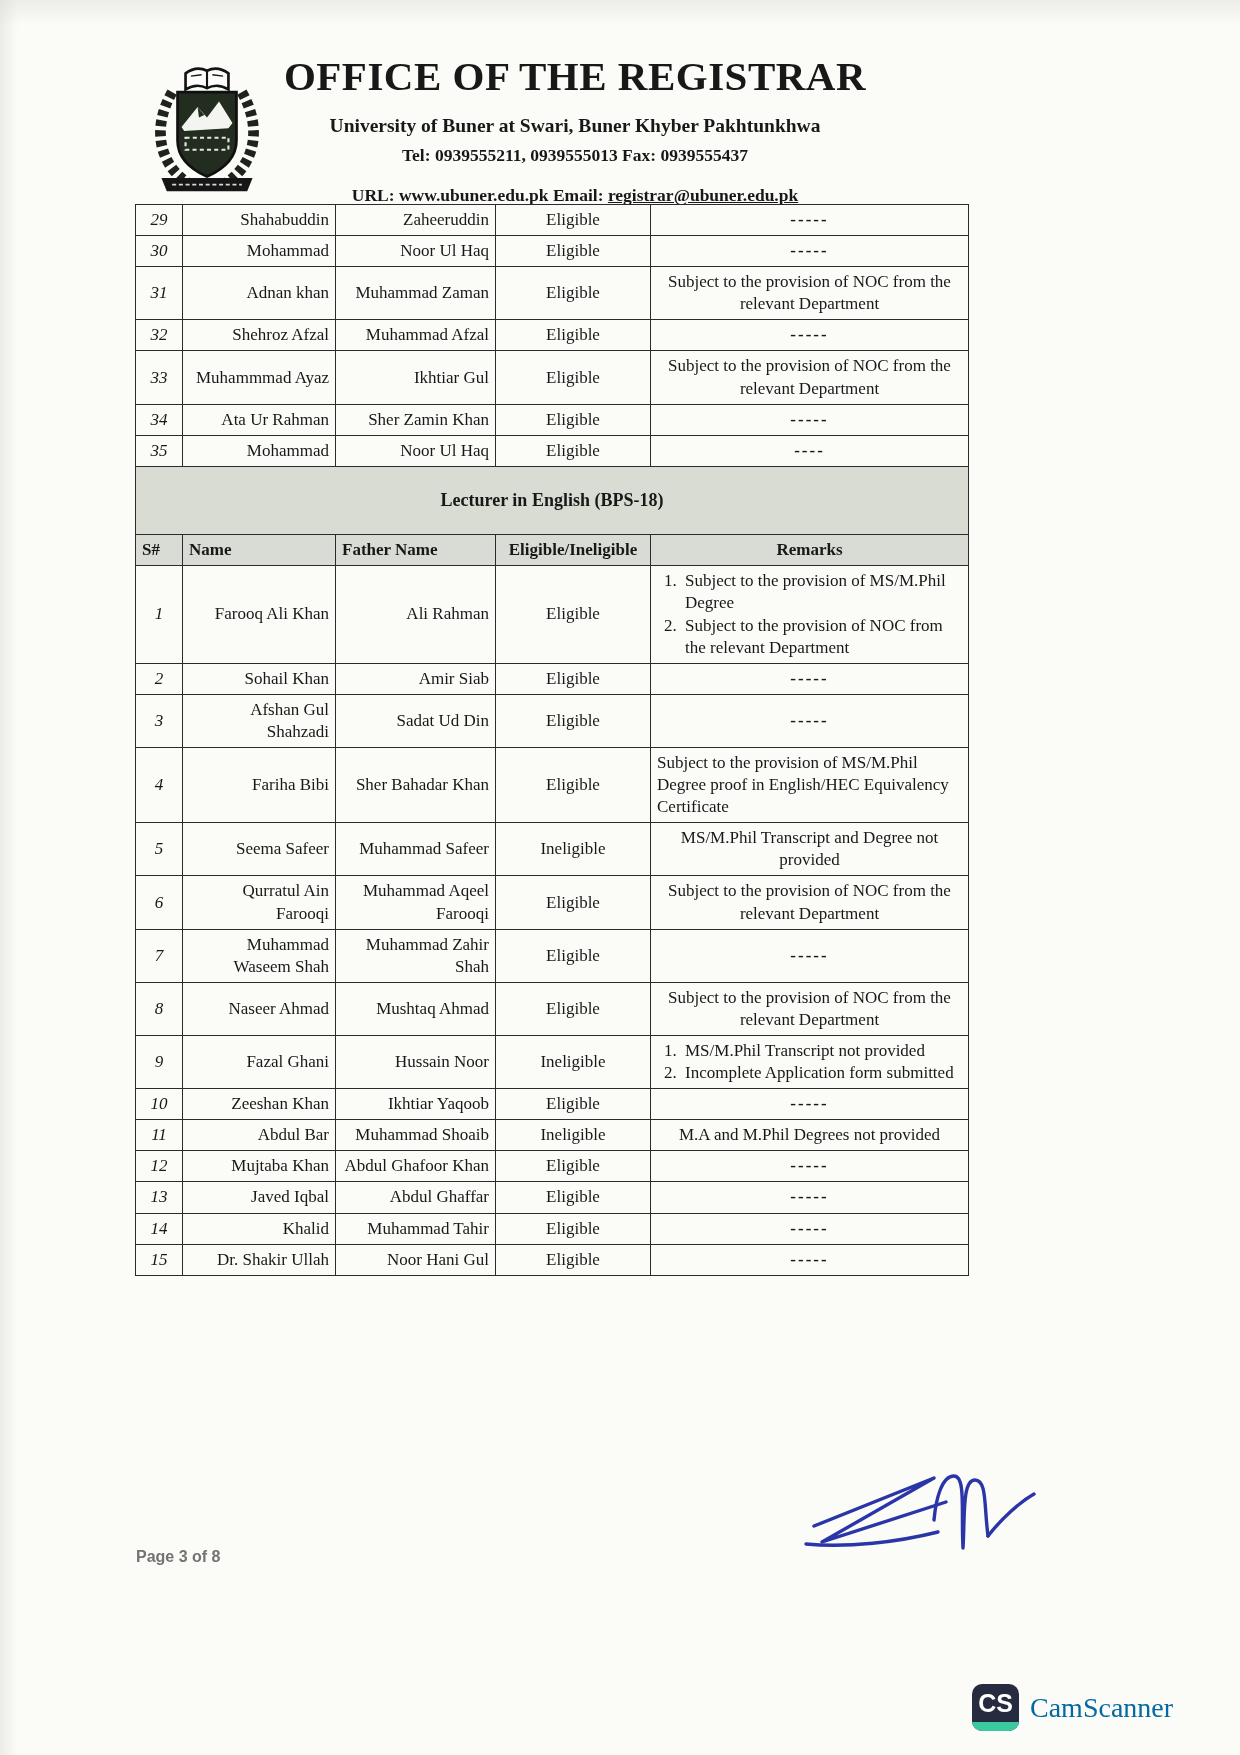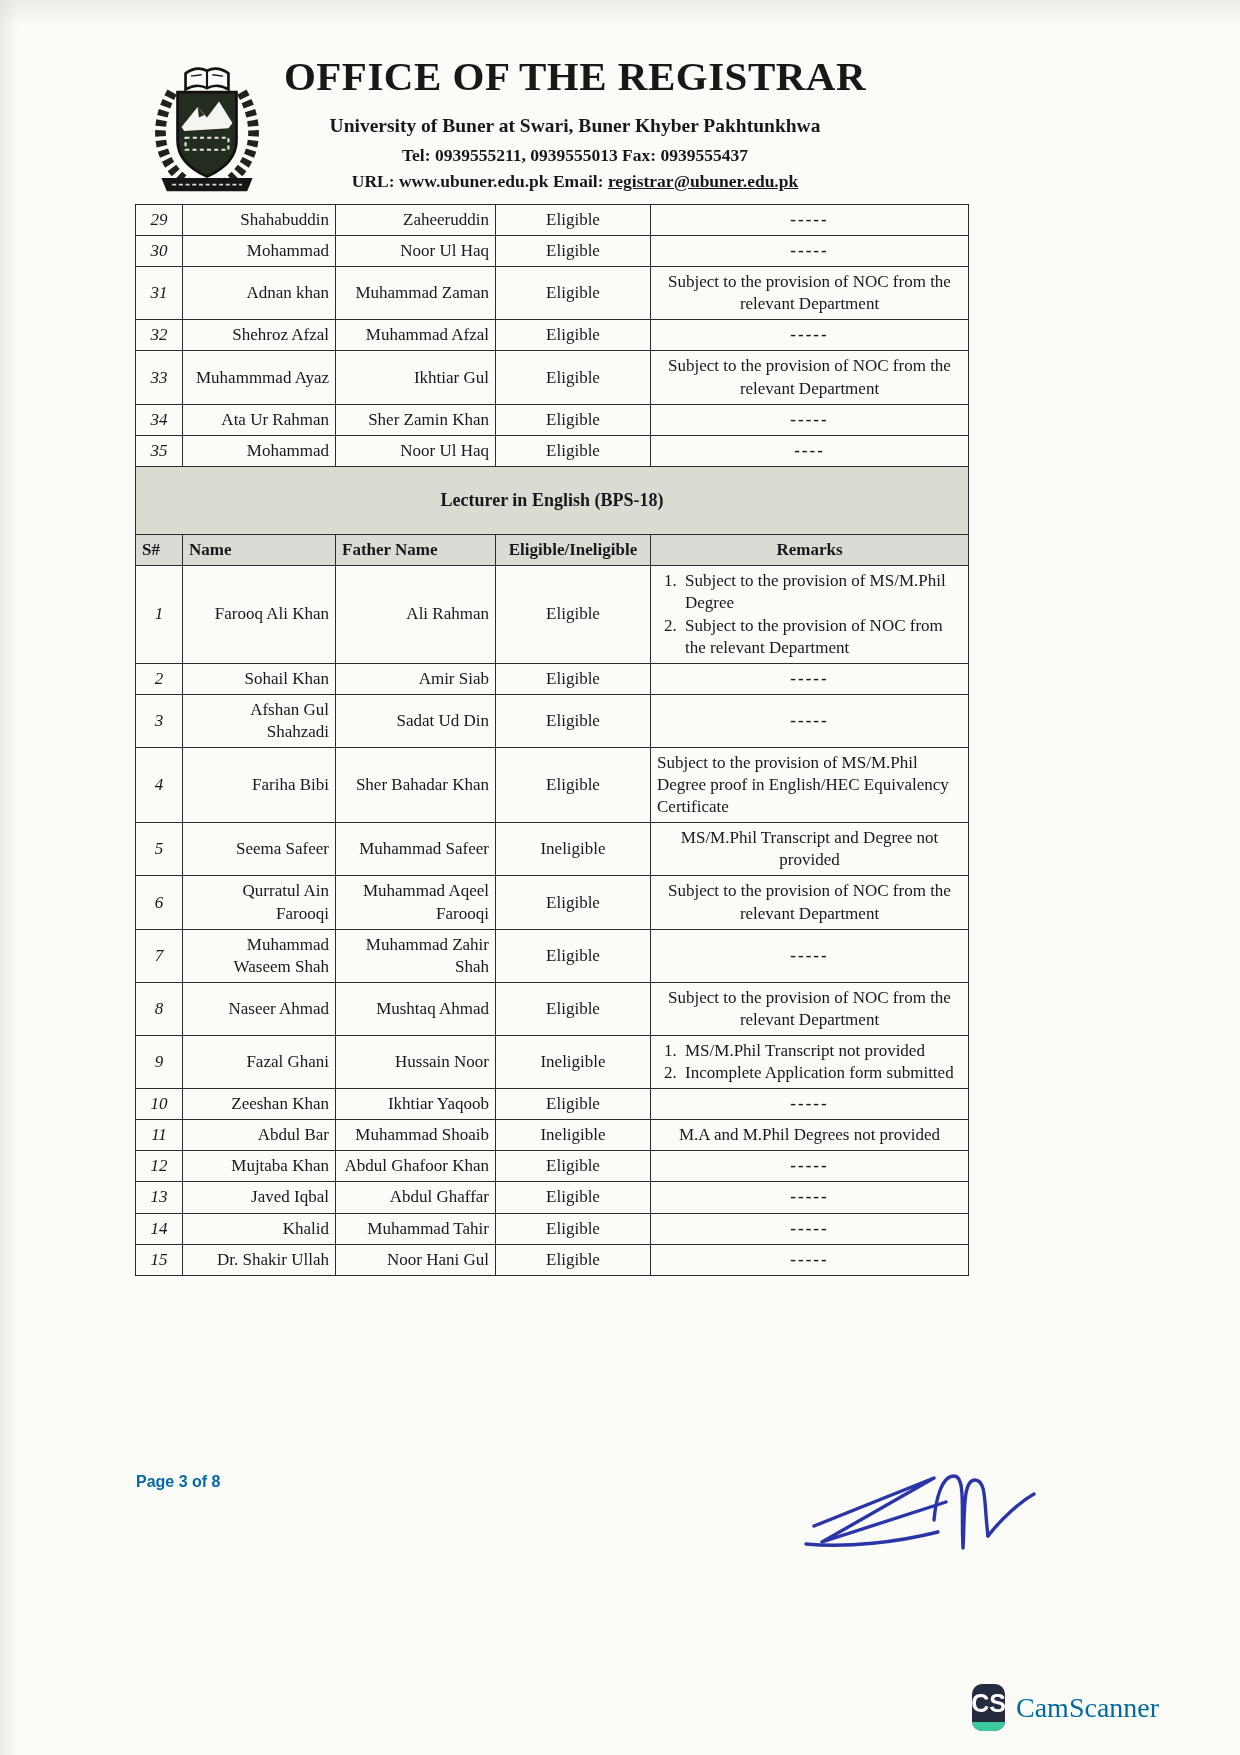--- a/index.html
+++ b/index.html
@@ -16,21 +16,21 @@
       linear-gradient(180deg, rgba(205,205,200,.30), rgba(0,0,0,0) 26px);
   }
 
   
   .header { position:absolute; top:52px; left:0; width:100%; }
   .logo { position:absolute; left:140px; top:4px; width:134px; height:142px; }
   .head-text { margin-left:280px; width:590px; text-align:center; }
   .title { font-size:41px; font-weight:bold; letter-spacing:.5px; }
   .subtitle { font-size:19.5px; font-weight:bold; margin-top:15px; }
   .tel { font-size:17.5px; font-weight:bold; margin-top:8px; }
-  .urlline { font-size:17.5px; font-weight:bold; margin-top:5px; }
+  .urlline { font-size:17.5px; font-weight:bold; margin-top:19px; }
   .email { text-decoration:underline; }
 
   
   .doc-table {
     position:absolute; left:135px; top:204px; width:833px;
     border-collapse:collapse; table-layout:fixed;
   }
   .doc-table td, .doc-table th {
     border:1.6px solid #2b2b2b; padding:4px 6px;
     font-size:17px; line-height:1.3; vertical-align:middle;
@@ -48,29 +48,29 @@
   .col-name, .col-father { text-align:right; }
   .col-status{ text-align:center; }
   .col-remarks { text-align:center; }
   .col-remarks.left { text-align:left; }
   .col-remarks.dashes { font-weight:bold; letter-spacing:2px; }
   .remark-list { margin:0; padding-left:24px; text-align:left; }
   .remark-list li { padding-left:4px; }
 
   
   .footer-page {
-    position:absolute; left:136px; top:1473px;
+    position:absolute; left:136px; top:1548px;
     font-family:"Liberation Sans", sans-serif; font-weight:bold;
-    font-size:16px; color:#0369a1;text-align:right;
+    font-size:16px; color:#737373;text-align:right;
   }
   .signature { position:absolute; left:788px; top:1452px; }
 
   .camscanner { position:absolute; left:972px; top:1684px; display:flex; align-items:center; gap:11px; }
   .cs-icon {
-    position:relative; width:33px; height:47px; border-radius:10px;
+    position:relative; width:47px; height:47px; border-radius:10px;
     overflow:hidden; flex:0 0 auto;
   }
   .cs-letters {
     position:absolute; inset:0; display:flex; align-items:flex-start; justify-content:center;
     color:#fff; font-family:"Liberation Sans", sans-serif; font-weight:bold;
     font-size:25px; padding-top:5px; letter-spacing:0;
   }
   .cs-strip { position:absolute; left:0; right:0; bottom:0; height:9px; }
   .cs-label { font-size:28px; color:#0369a1; }
 </style>

